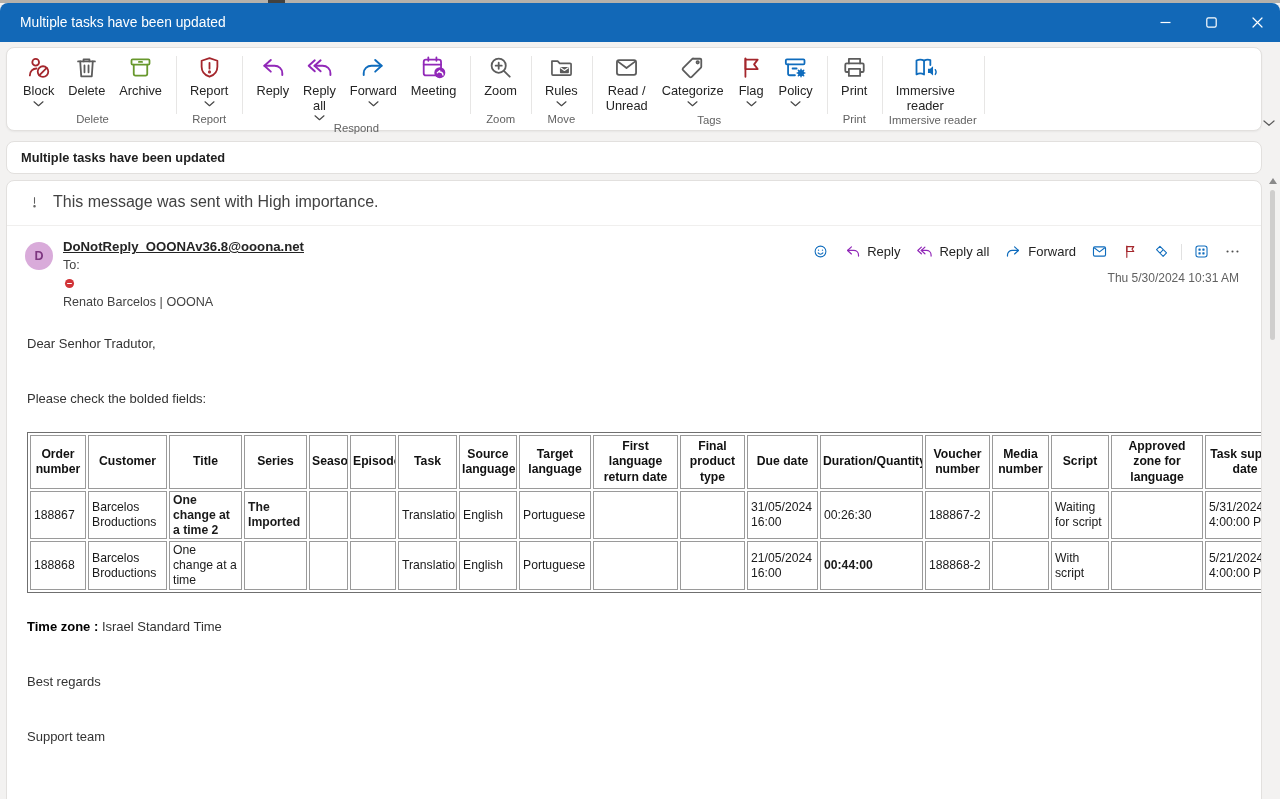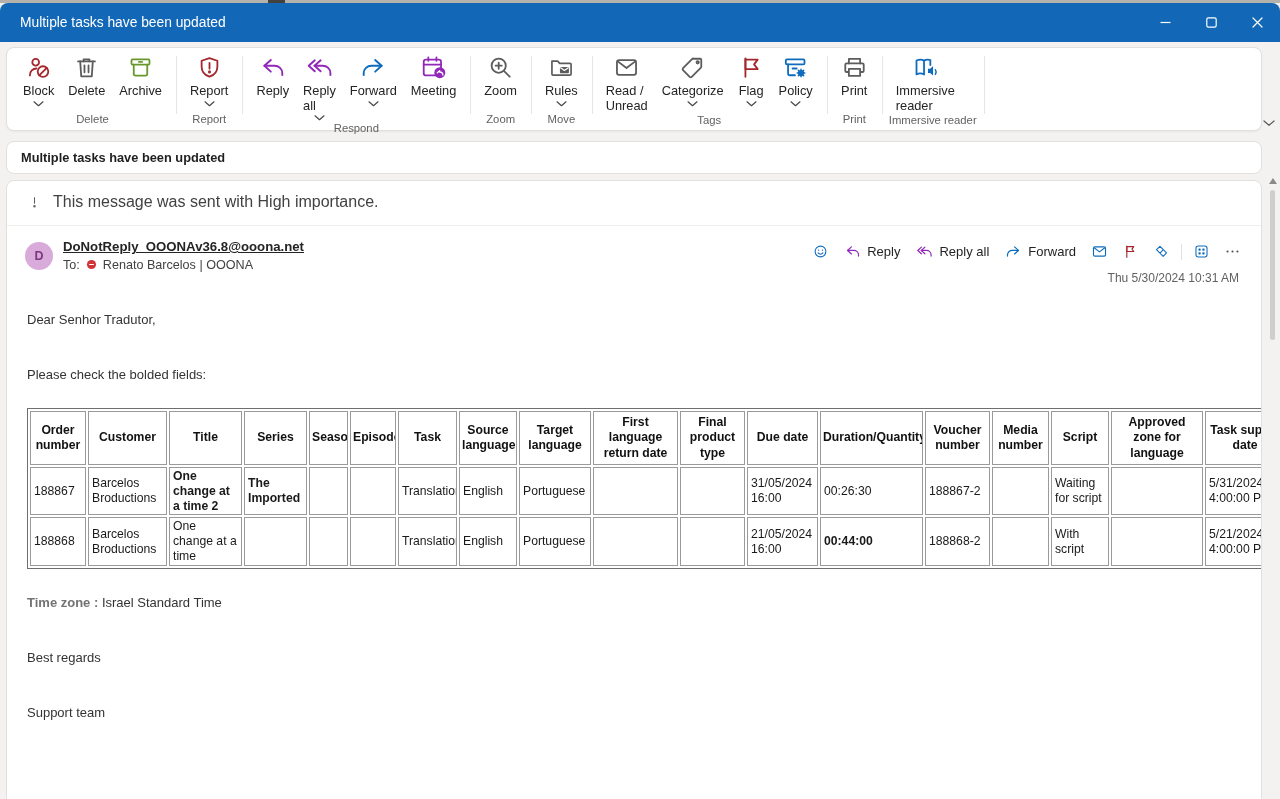--- a/index.html
+++ b/index.html
@@ -17,41 +17,41 @@
 
   
   .ribbon-wrap { position:relative; padding:5px 18px 4px 6px; }
   .ribbon { background:#fff; border:1px solid #e2e0de; border-radius:8px; box-shadow:0 1px 2px rgba(0,0,0,.05);
             display:flex; align-items:stretch; height:84px; padding:1px 2px; width:1256px; }
   .rgroup { display:flex; flex-direction:column; padding:0 7px; position:relative; }
   .rgroup::after { content:""; position:absolute; right:-1px; top:7px; bottom:15px; width:1px; background:#e7e6e5; }
   .rbuttons { display:flex; flex:1; align-items:flex-start; }
   .rbtn { display:flex; flex-direction:column; align-items:center; padding:5px 7px 0; background:none; border:none; cursor:pointer; border-radius:4px; }
   .ricon svg { width:27px; height:27px; display:block; }
-  .rlabel { font-size:12.8px; color:#242424; line-height:1.14; text-align:left; margin-top:3px; white-space:pre-line; }
+  .rlabel { font-size:12.8px; color:#242424; line-height:1.14; text-align:center; margin-top:3px; white-space:pre-line; }
   .chev { margin-top:2px; line-height:0; }
   .rgroup-label { text-align:center; font-size:11.3px; color:#616161; padding:1px 0 4px; white-space:nowrap; }
   .ribbon-collapse { position:absolute; right:5px; bottom:8px; background:none; border:none; cursor:pointer; line-height:0; }
 
   
   .subject-card { margin:6px 18px 0 6px; width:1256px; background:#fff; border:1px solid #e2e0de; border-radius:8px;
                   padding:8px 14px; font-size:12.8px; font-weight:700; color:#1f1f1f; }
 
   
   .message-card { margin:6px 18px 0 6px; width:1256px; height:640px; background:#fff; border:1px solid #e2e0de;
                   border-radius:8px 8px 0 0; position:relative; overflow:hidden; }
   .importance { display:flex; align-items:center; gap:11px; padding:12px 20px 14px; border-bottom:1px solid #f0efee;
                 color:#424242; font-size:16px; }
   .icn { display:inline-flex; line-height:0; }
 
   .msg-header { display:flex; align-items:flex-start; padding:13px 14px 8px 18px; }
   .avatar { width:28px; height:28px; border-radius:50%; background:#d9abda; color:#7d3680; font-size:12.5px; font-weight:700;
             display:flex; align-items:center; justify-content:center; margin:3px 10px 0 0; cursor:pointer; }
   .sender-email { font-weight:700; font-size:13.2px; color:#242424; cursor:pointer;text-decoration:underline; }
-  .to-line { display:flex; align-items:flex-start; gap:5px; font-size:12.6px; color:#424242; margin-top:4px; }
+  .to-line { display:flex; align-items:flex-start; gap:5px; font-size:12.6px; color:#424242; margin-top:4px;flex-direction:column; }
   .to-line .icn svg { width:13px; height:13px; }
   .recipient { cursor:pointer; }
   .header-right { margin-left:auto; display:flex; flex-direction:column; align-items:flex-end; }
   .actions-row { display:flex; align-items:center; gap:2px; }
   .action-btn { display:flex; align-items:center; gap:6px; font-size:13px; color:#242424; padding:4px 7px; background:none; border:none; cursor:pointer; border-radius:4px; }
   .action-btn svg, .icon-btn svg { width:17px; height:17px; }
   .icon-btn { background:none; border:none; cursor:pointer; padding:4px 6px; line-height:0; border-radius:4px; }
   .vdiv { width:1px; height:16px; background:#e1e1e1; margin:0 3px; }
   .date-line { font-size:12px; color:#616161; margin-top:7px; padding-right:8px; }
 
@@ -59,21 +59,21 @@
   .msg-body { padding:0 20px; font-size:13px; color:#333;margin-top:19px; }
   .para { margin-top:40px; }
   .para.first { margin-top:16px; }
   table.tasks { border-collapse:separate; border-spacing:2px; border:1px solid #6f6f6f; table-layout:fixed; width:1229px; margin-top:26px; background:#fff; }
   table.tasks th { border:1px solid #9a9a9a; font-size:12.2px; font-weight:700; text-align:center; vertical-align:middle;
                    padding:3px 2px; color:#111; height:45px; line-height:1.25; overflow:hidden; }
   table.tasks td { border:1px solid #9a9a9a; font-size:12.2px; padding:1px 3px; vertical-align:middle; color:#1a1a1a;
                    height:33px; line-height:1.22; overflow:hidden; }
   table.tasks td.bold { font-weight:700; }
   .tz-line { margin-top:26px; }
-  .tz-line b { color:#737373; }
+  .tz-line b { color:#000000; }
   .sig-date { margin-top:4px; }
 
   
   .scroll-area { position:absolute; right:1px; top:174px; bottom:0; width:13px; }
   .scroll-up { width:0; height:0; border-left:4px solid transparent; border-right:4px solid transparent;
                border-bottom:6px solid #8a8a8a; margin:4px auto 6px; }
   .scroll-thumb { width:5px; margin:0 auto; height:150px; background:#cfcecd; border-radius:3px; }
 </style>
 </head>
 <body>

